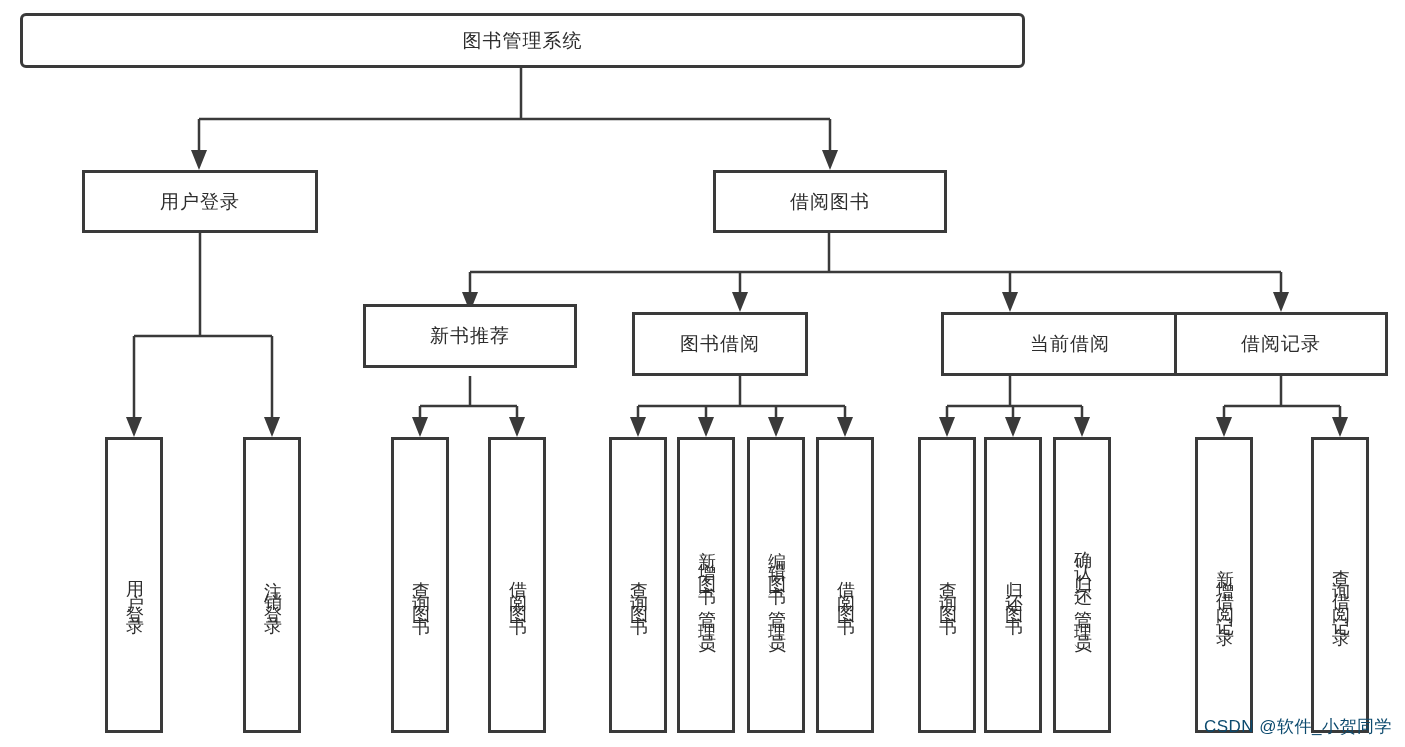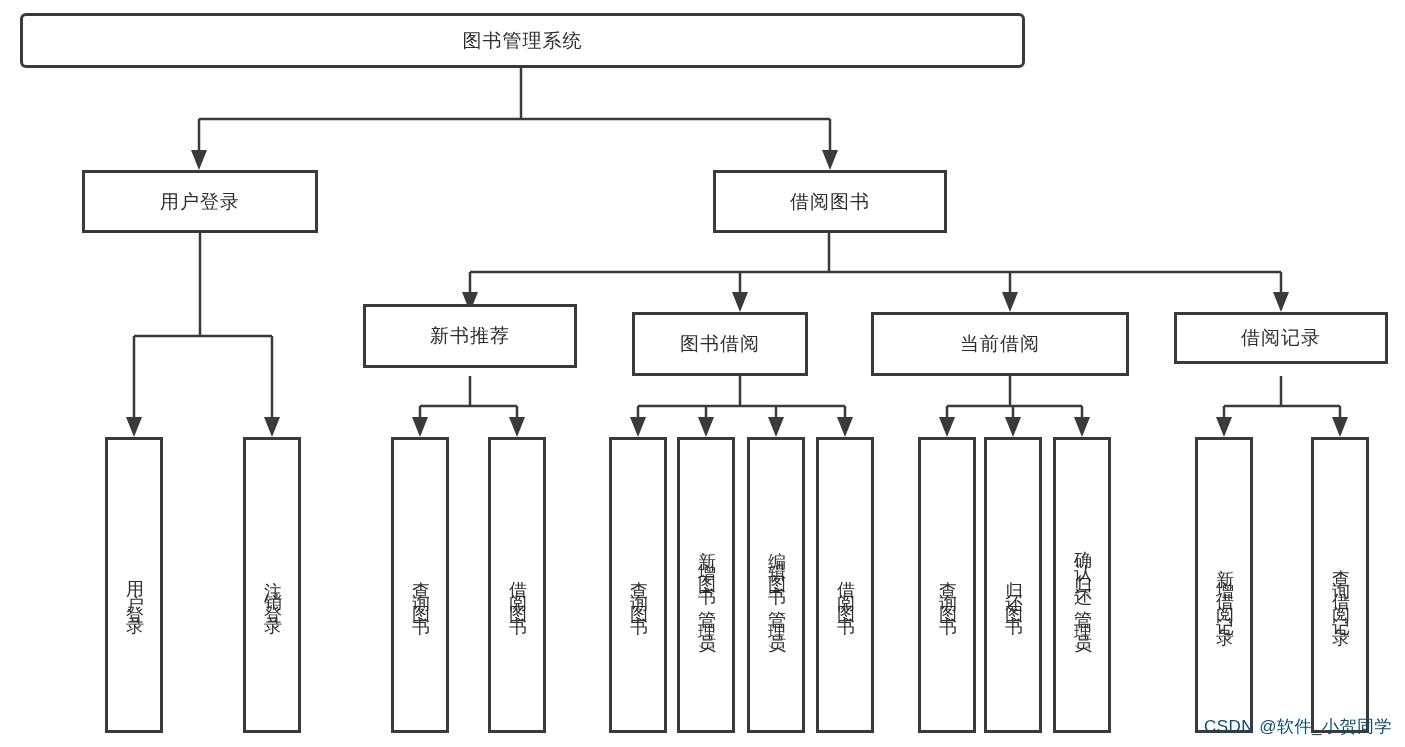--- a/index.html
+++ b/index.html
@@ -114,24 +114,24 @@
   <div class="box hbox" style="left:713px; top:170px; width:234px; height:63px;">
     <span>借阅图书</span>
   </div>
 
   <div class="box hbox" style="left:363px; top:304px; width:214px; height:64px;">
     <span>新书推荐</span>
   </div>
   <div class="box hbox" style="left:632px; top:312px; width:176px; height:64px;">
     <span>图书借阅</span>
   </div>
-  <div class="box hbox" style="left:871px; top:312px; width:258px; height:64px;">
+  <div class="box hbox" style="left:941px; top:312px; width:258px; height:64px;">
     <span>当前借阅</span>
   </div>
-  <div class="box hbox" style="left:1174px; top:312px; width:214px; height:52px;">
+  <div class="box hbox" style="left:1174px; top:312px; width:214px; height:64px;">
     <span>借阅记录</span>
   </div>
 
   <div class="box vbox" style="left:105px; top:437px; width:58px; height:296px;">
     <span class="vtext">用户登录</span>
   </div>
   <div class="box vbox" style="left:243px; top:437px; width:58px; height:296px;">
     <span class="vtext">注销登录</span>
   </div>
 

